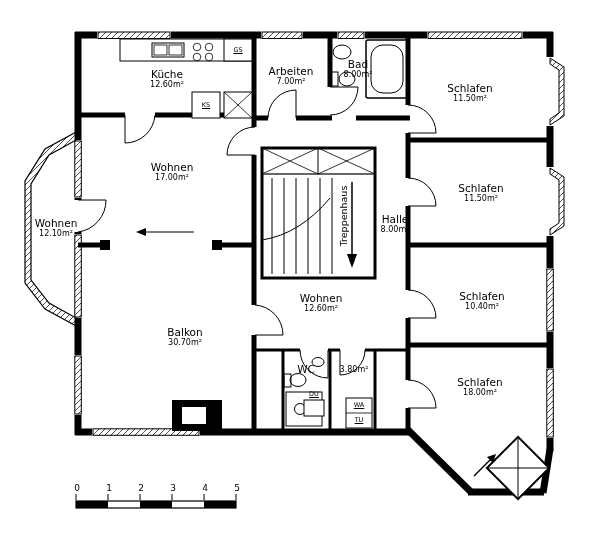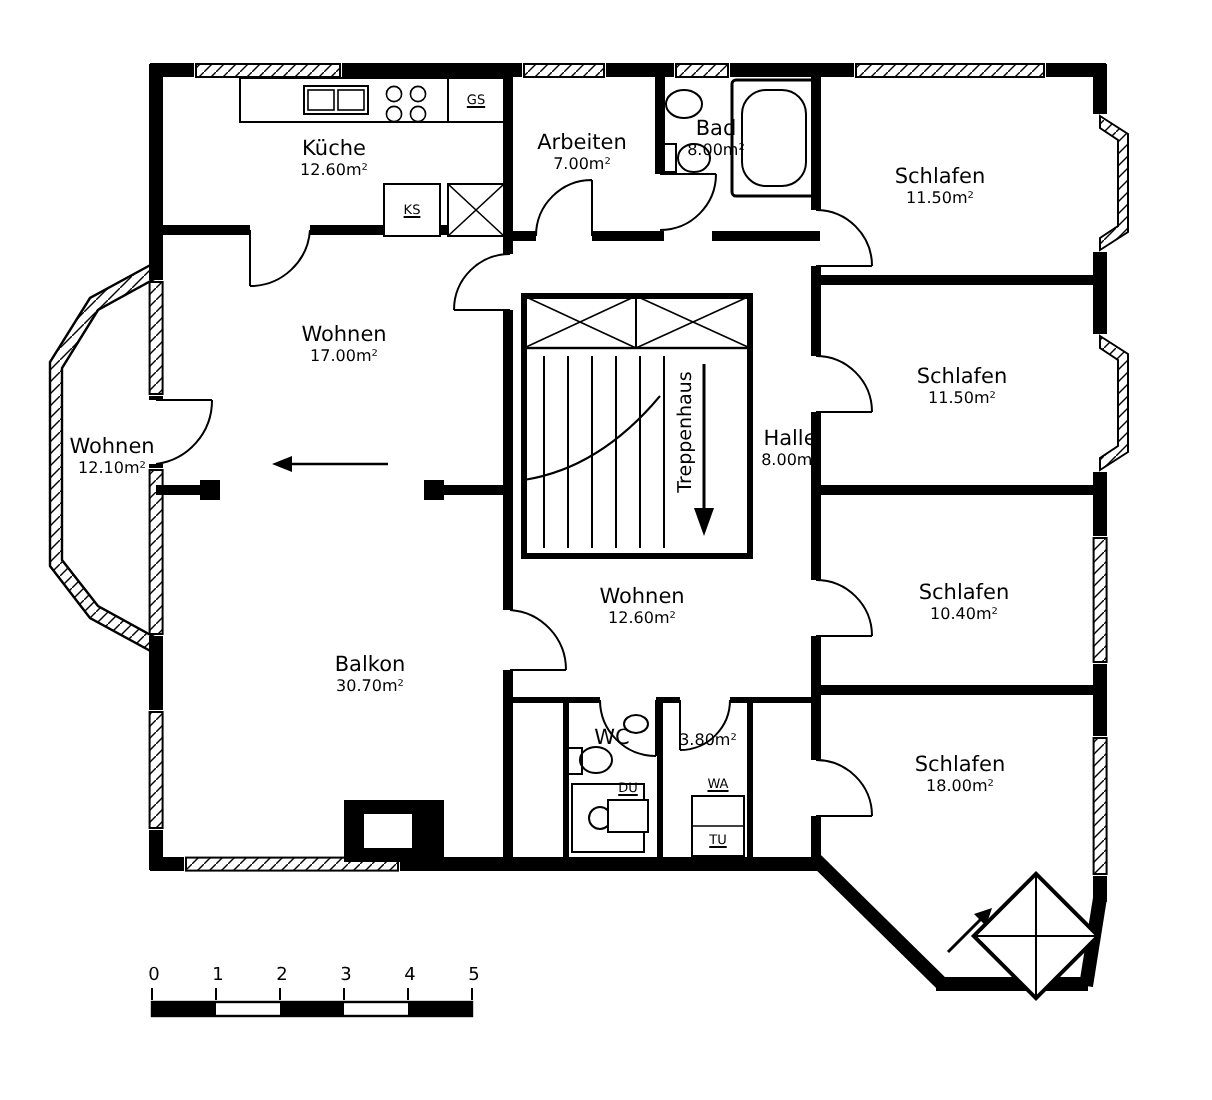--- a/index.html
+++ b/index.html
@@ -271,21 +271,21 @@
   <span class="ra">3.80m²</span>
 </div>
 <div class="room-label" style="left:480px;top:387px">
   <span class="rn">Schlafen</span>
   <span class="ra">18.00m²</span>
 </div>
 
 <span class="fixture-label" style="left:238px;top:50px">GS</span>
 <span class="fixture-label" style="left:206px;top:105px">KS</span>
 <span class="fixture-label" style="left:314px;top:394px">DU</span>
-<span class="fixture-label" style="left:359px;top:392px">WA</span>
+<span class="fixture-label" style="left:359px;top:405px">WA</span>
 <span class="fixture-label" style="left:359px;top:420px">TU</span>
 
 <span class="tick" style="left:77px;top:488px">0</span>
 <span class="tick" style="left:109px;top:488px">1</span>
 <span class="tick" style="left:141px;top:488px">2</span>
 <span class="tick" style="left:173px;top:488px">3</span>
 <span class="tick" style="left:205px;top:488px">4</span>
 <span class="tick" style="left:237px;top:488px">5</span>
 
 </div>

